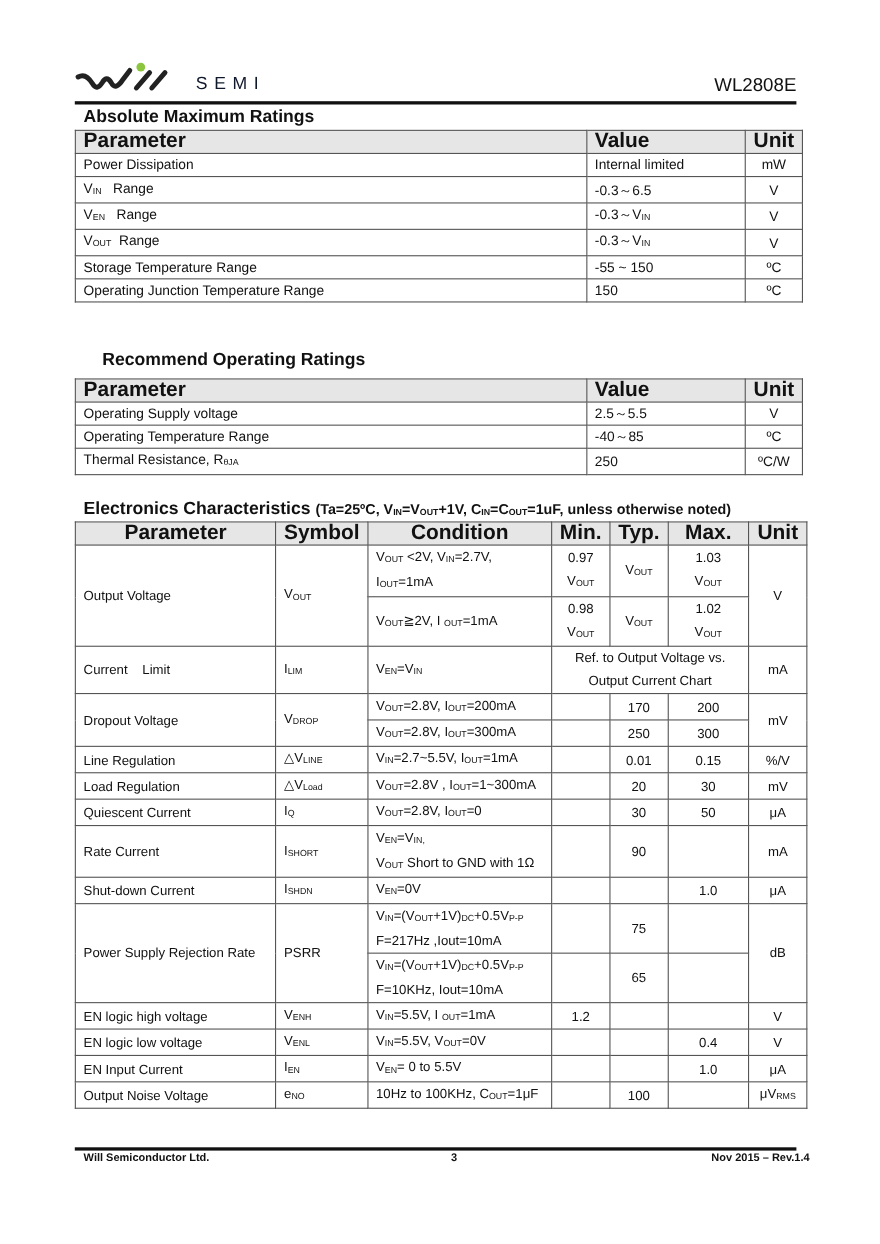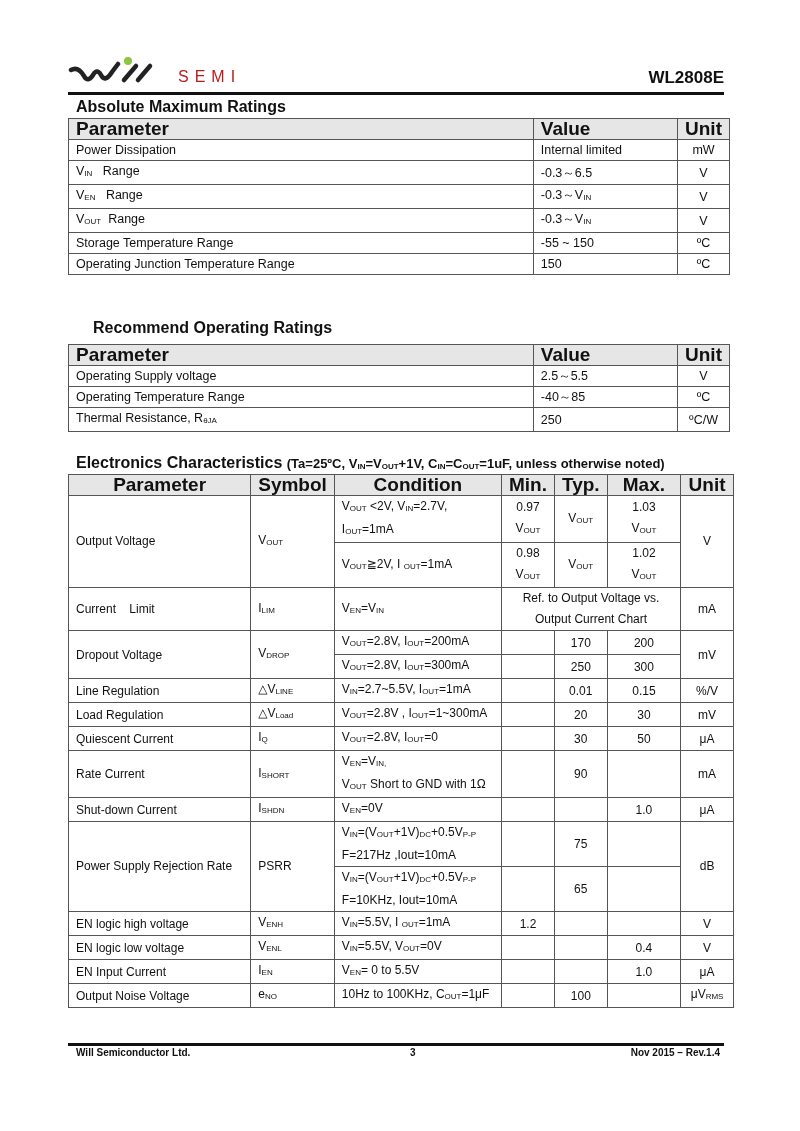--- a/index.html
+++ b/index.html
@@ -1,20 +1,20 @@
 <!DOCTYPE html>
 <html><head>
 <meta charset="utf-8">
 <style>
   html, body { margin: 0; padding: 0; background: #ffffff; }
   body { width: 800px; height: 1131px; position: relative; font-family: "Liberation Sans", sans-serif; color: #111; overflow: hidden; }
   .abs { position: absolute; }
   .logo { left: 68px; top: 56px; width: 185px; height: 32px; }
-  .logo-semi { position: absolute; left: 110px; top: 12px; font-size: 16px; letter-spacing: 6px; color: #b91c1c; font-weight: normal; }
-  .doc-id { right: 76px; top: 68px; font-size: 17px; font-weight: bold; }
+  .logo-semi { position: absolute; left: 110px; top: 12px; font-size: 16px; letter-spacing: 6px; color: #0f172a; font-weight: normal; }
+  .doc-id { right: 76px; top: 68px; font-size: 17px; font-weight: normal; }
   .top-rule { left: 68px; top: 92px; width: 656px; height: 3px; background: #111; }
   .bottom-rule { left: 68px; top: 1043px; width: 656px; height: 3px; background: #111; }
   h2 { margin: 0; font-size: 16px; font-weight: bold; position: absolute; left: 76px; }
   h2 .sub { font-size: 13px; }
   table { position: absolute; border-collapse: collapse; font-size: 12.5px; }
   td, th { border: 1px solid #555; padding: 0 7px; height: 20px; line-height: 20px; vertical-align: middle; }
   th { background: #e6e6e6; text-align: left; font-weight: bold; font-size: 19px; }
   .c { text-align: center; }
   .t3 th { text-align: center; }
   .t3 td { font-size: 12px; }
@@ -280,13 +280,13 @@
     <td class="c">100</td>
     <td class="c"></td>
     <td class="c">μV<sub>RMS</sub></td>
   </tr>
 </tbody>
   </table>
 
 <div class="abs bottom-rule"></div>
 <div class="abs footer" style="left:76px;">Will Semiconductor Ltd.</div>
 <div class="abs footer" style="left:410px;">3</div>
-<div class="abs footer" style="right:80px;">Nov 2015 – Rev.1.4</div>
+<div class="abs footer" style="right:64px;">Nov 2015 – Rev.1.4</div>
 
 </body></html>

